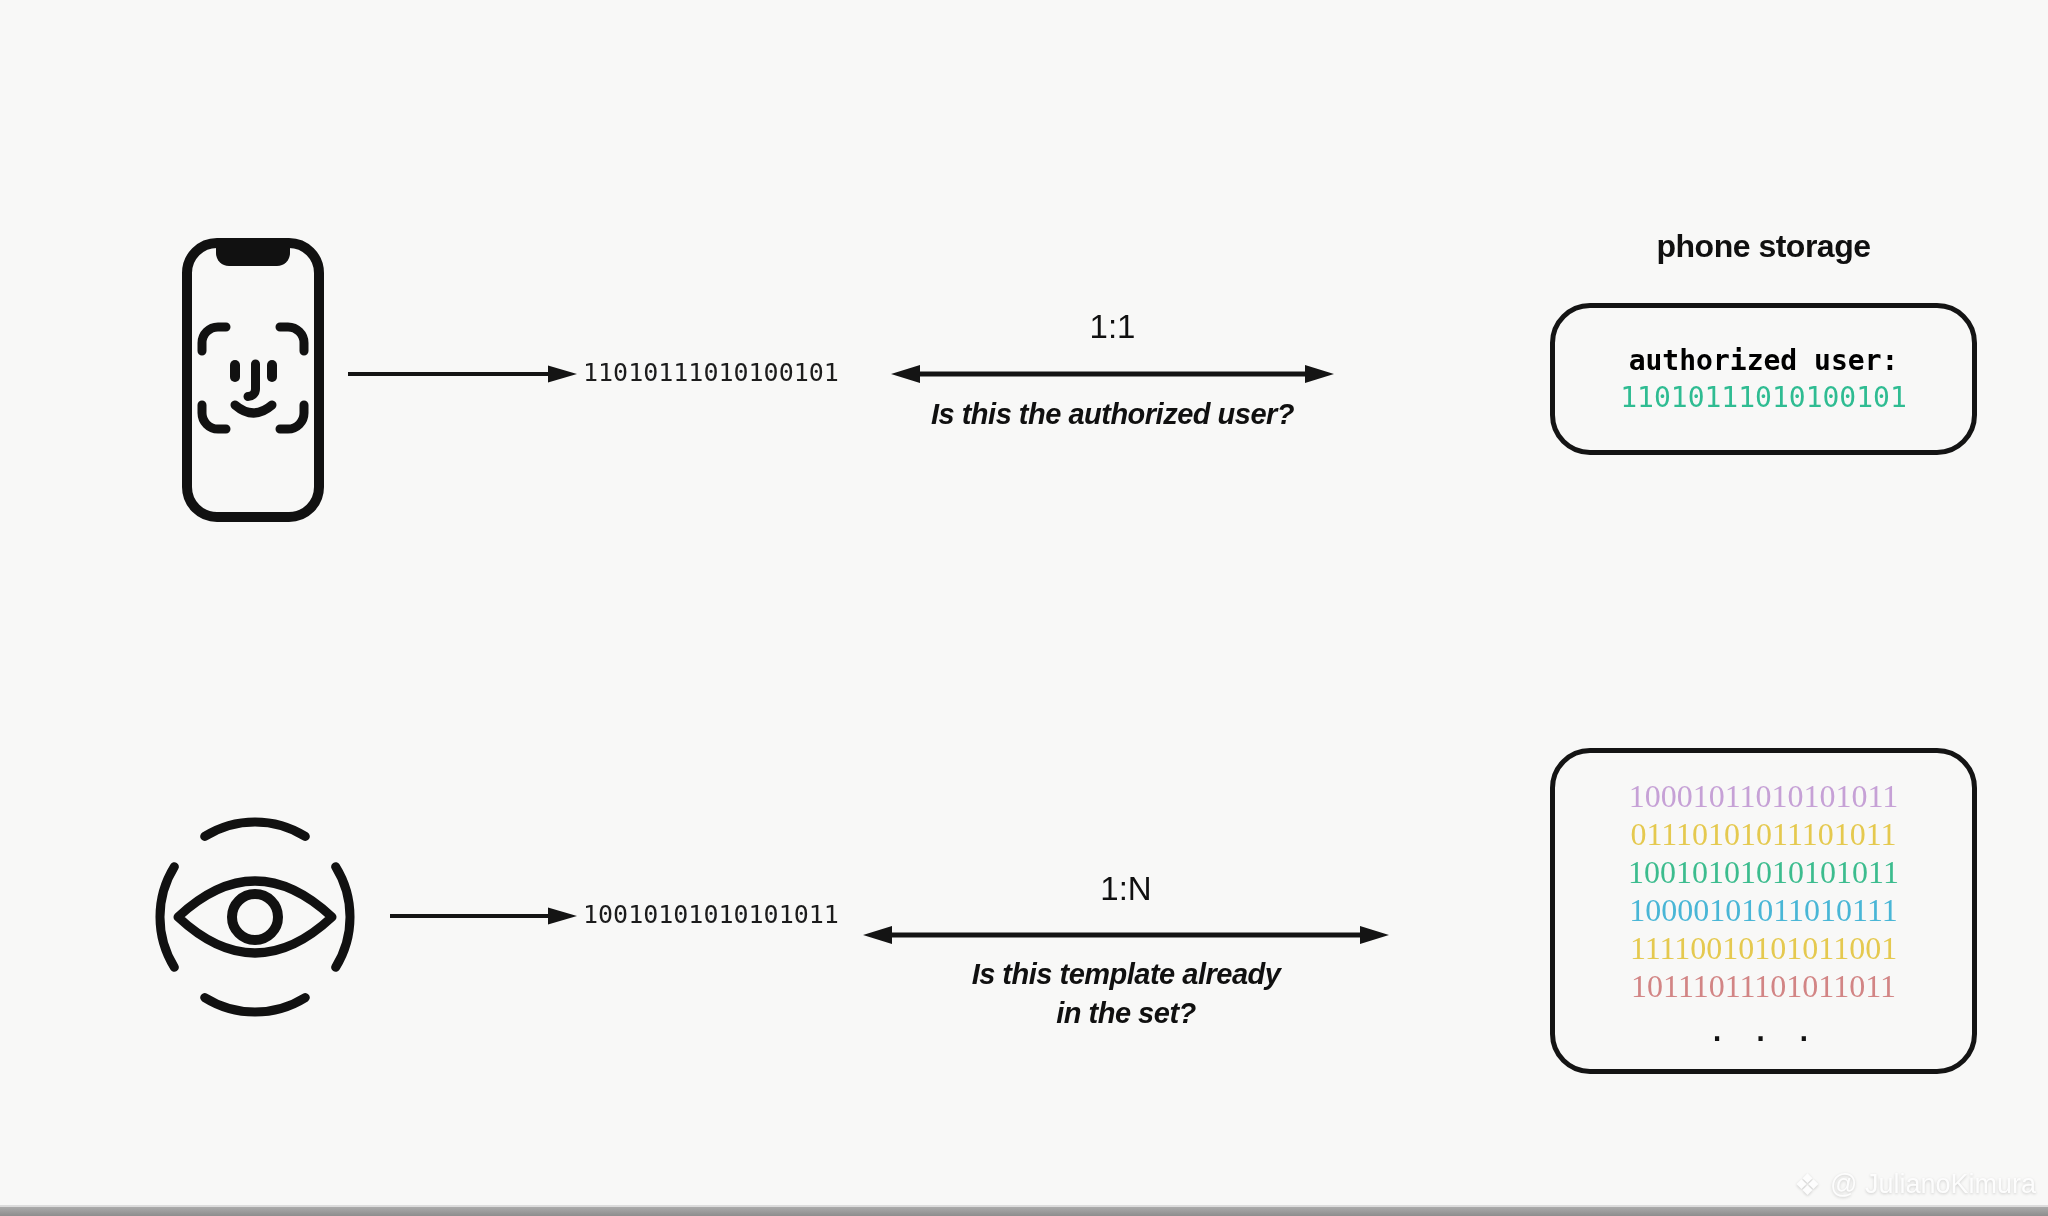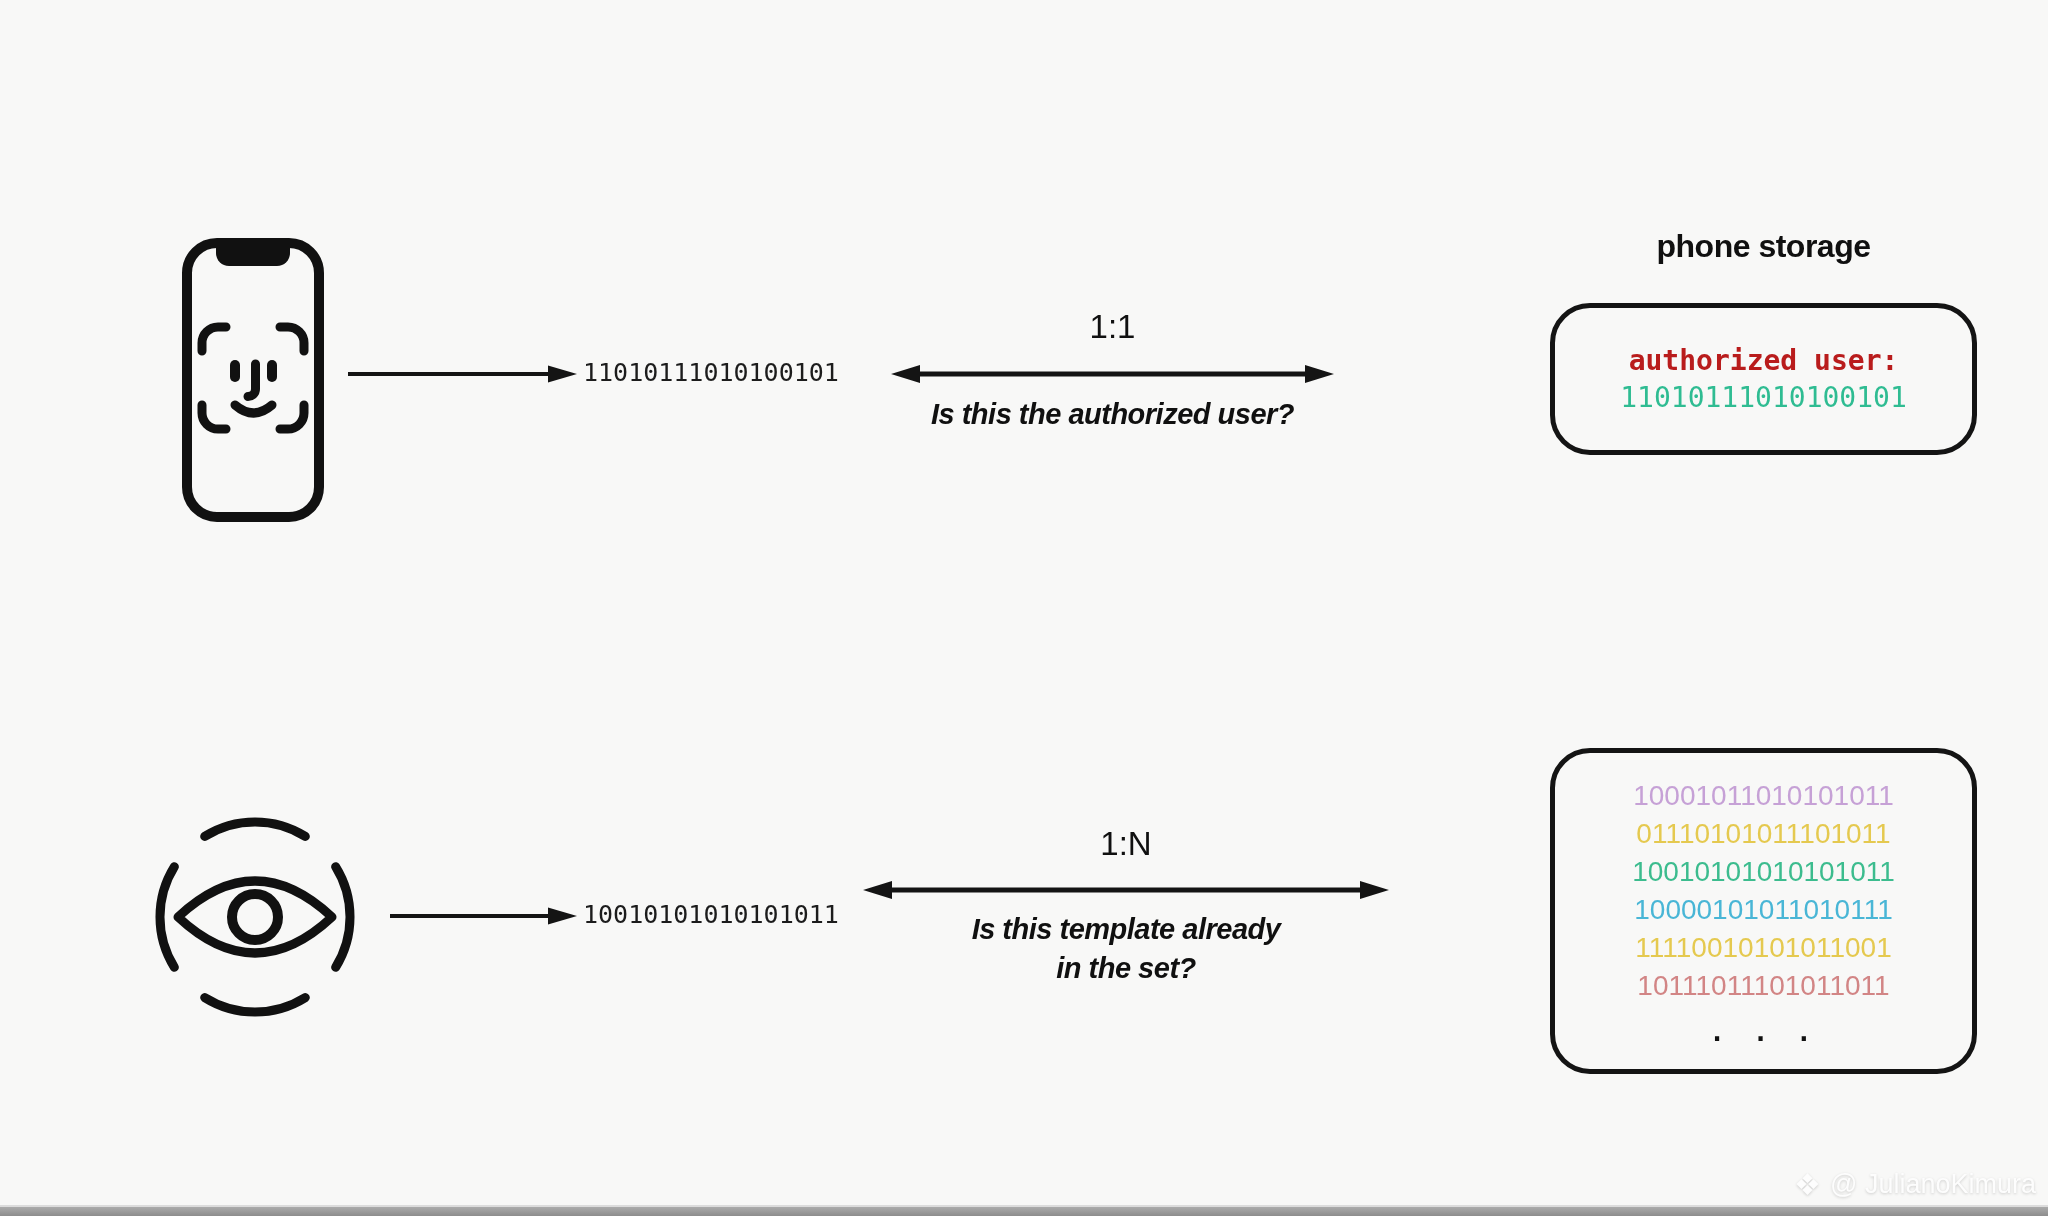--- a/index.html
+++ b/index.html
@@ -23,30 +23,30 @@
     letter-spacing:-0.5px; color:#101010;
   }
   .round-box{
     width:427px; border:5px solid #141414; border-radius:40px;
     box-sizing:border-box; background:transparent;
     display:flex; flex-direction:column; align-items:center; justify-content:center;
   }
   .storage-box{height:152px;}
   .store-label{
     font-family:"DejaVu Sans Mono", monospace; font-weight:700;
-    font-size:28px; color:#b91c1c; white-space:nowrap;
+    font-size:28px; color:#000000; white-space:nowrap;
   }
   .store-value{
     font-family:"DejaVu Sans Mono", monospace;
     font-size:28px; margin-top:4px; white-space:nowrap;
   }
   .set-box{height:326px; justify-content:flex-start; padding-top:24px;}
   .set-row{
-    font-family:Liberation Sans, sans-serif;
-    font-size:28px; line-height:38px; white-space:nowrap;
+    font-family:Liberation Serif, serif;
+    font-size:32px; line-height:38px; white-space:nowrap;
   }
   .set-ellipsis{
     font-family:"DejaVu Sans Mono", monospace; font-weight:700;
     font-size:26px; letter-spacing:6px; color:#111; margin-top:12px;
   }
   .compare{text-align:center;}
   .ratio-label{font-size:33px; font-weight:400; color:#101010;}
   .question{
     font-size:29px; font-weight:700; font-style:italic; letter-spacing:-0.5px;
     color:#101010; line-height:39px; white-space:nowrap;
@@ -130,21 +130,21 @@
 
   <div class="abs" style="left:388px; top:904px;">
     <svg width="190" height="24" viewBox="0 0 190 24">
       <line x1="2" y1="12" x2="164" y2="12" stroke="#141414" stroke-width="4"></line>
       <path d="M189 12 L160 3.5 L160 20.5 Z" fill="#141414"></path>
     </svg>
   </div>
 
   <div class="abs mono" style="left:583px; top:900px;">10010101010101011</div>
 
-  <div class="abs compare" style="left:862px; top:825px; width:528px;">
+  <div class="abs compare" style="left:862px; top:870px; width:528px;">
     <div class="ratio-label">1:N</div>
     <div style="margin-top:15px;">
       <svg width="528" height="24" viewBox="0 0 528 24">
         <line x1="26" y1="12" x2="502" y2="12" stroke="#141414" stroke-width="5"></line>
         <path d="M1 12 L30 3 L30 21 Z" fill="#141414"></path>
         <path d="M527 12 L498 3 L498 21 Z" fill="#141414"></path>
       </svg>
     </div>
     <div class="question" style="margin-top:8px;">Is this template already</div>
     <div class="question">in the set?</div>

